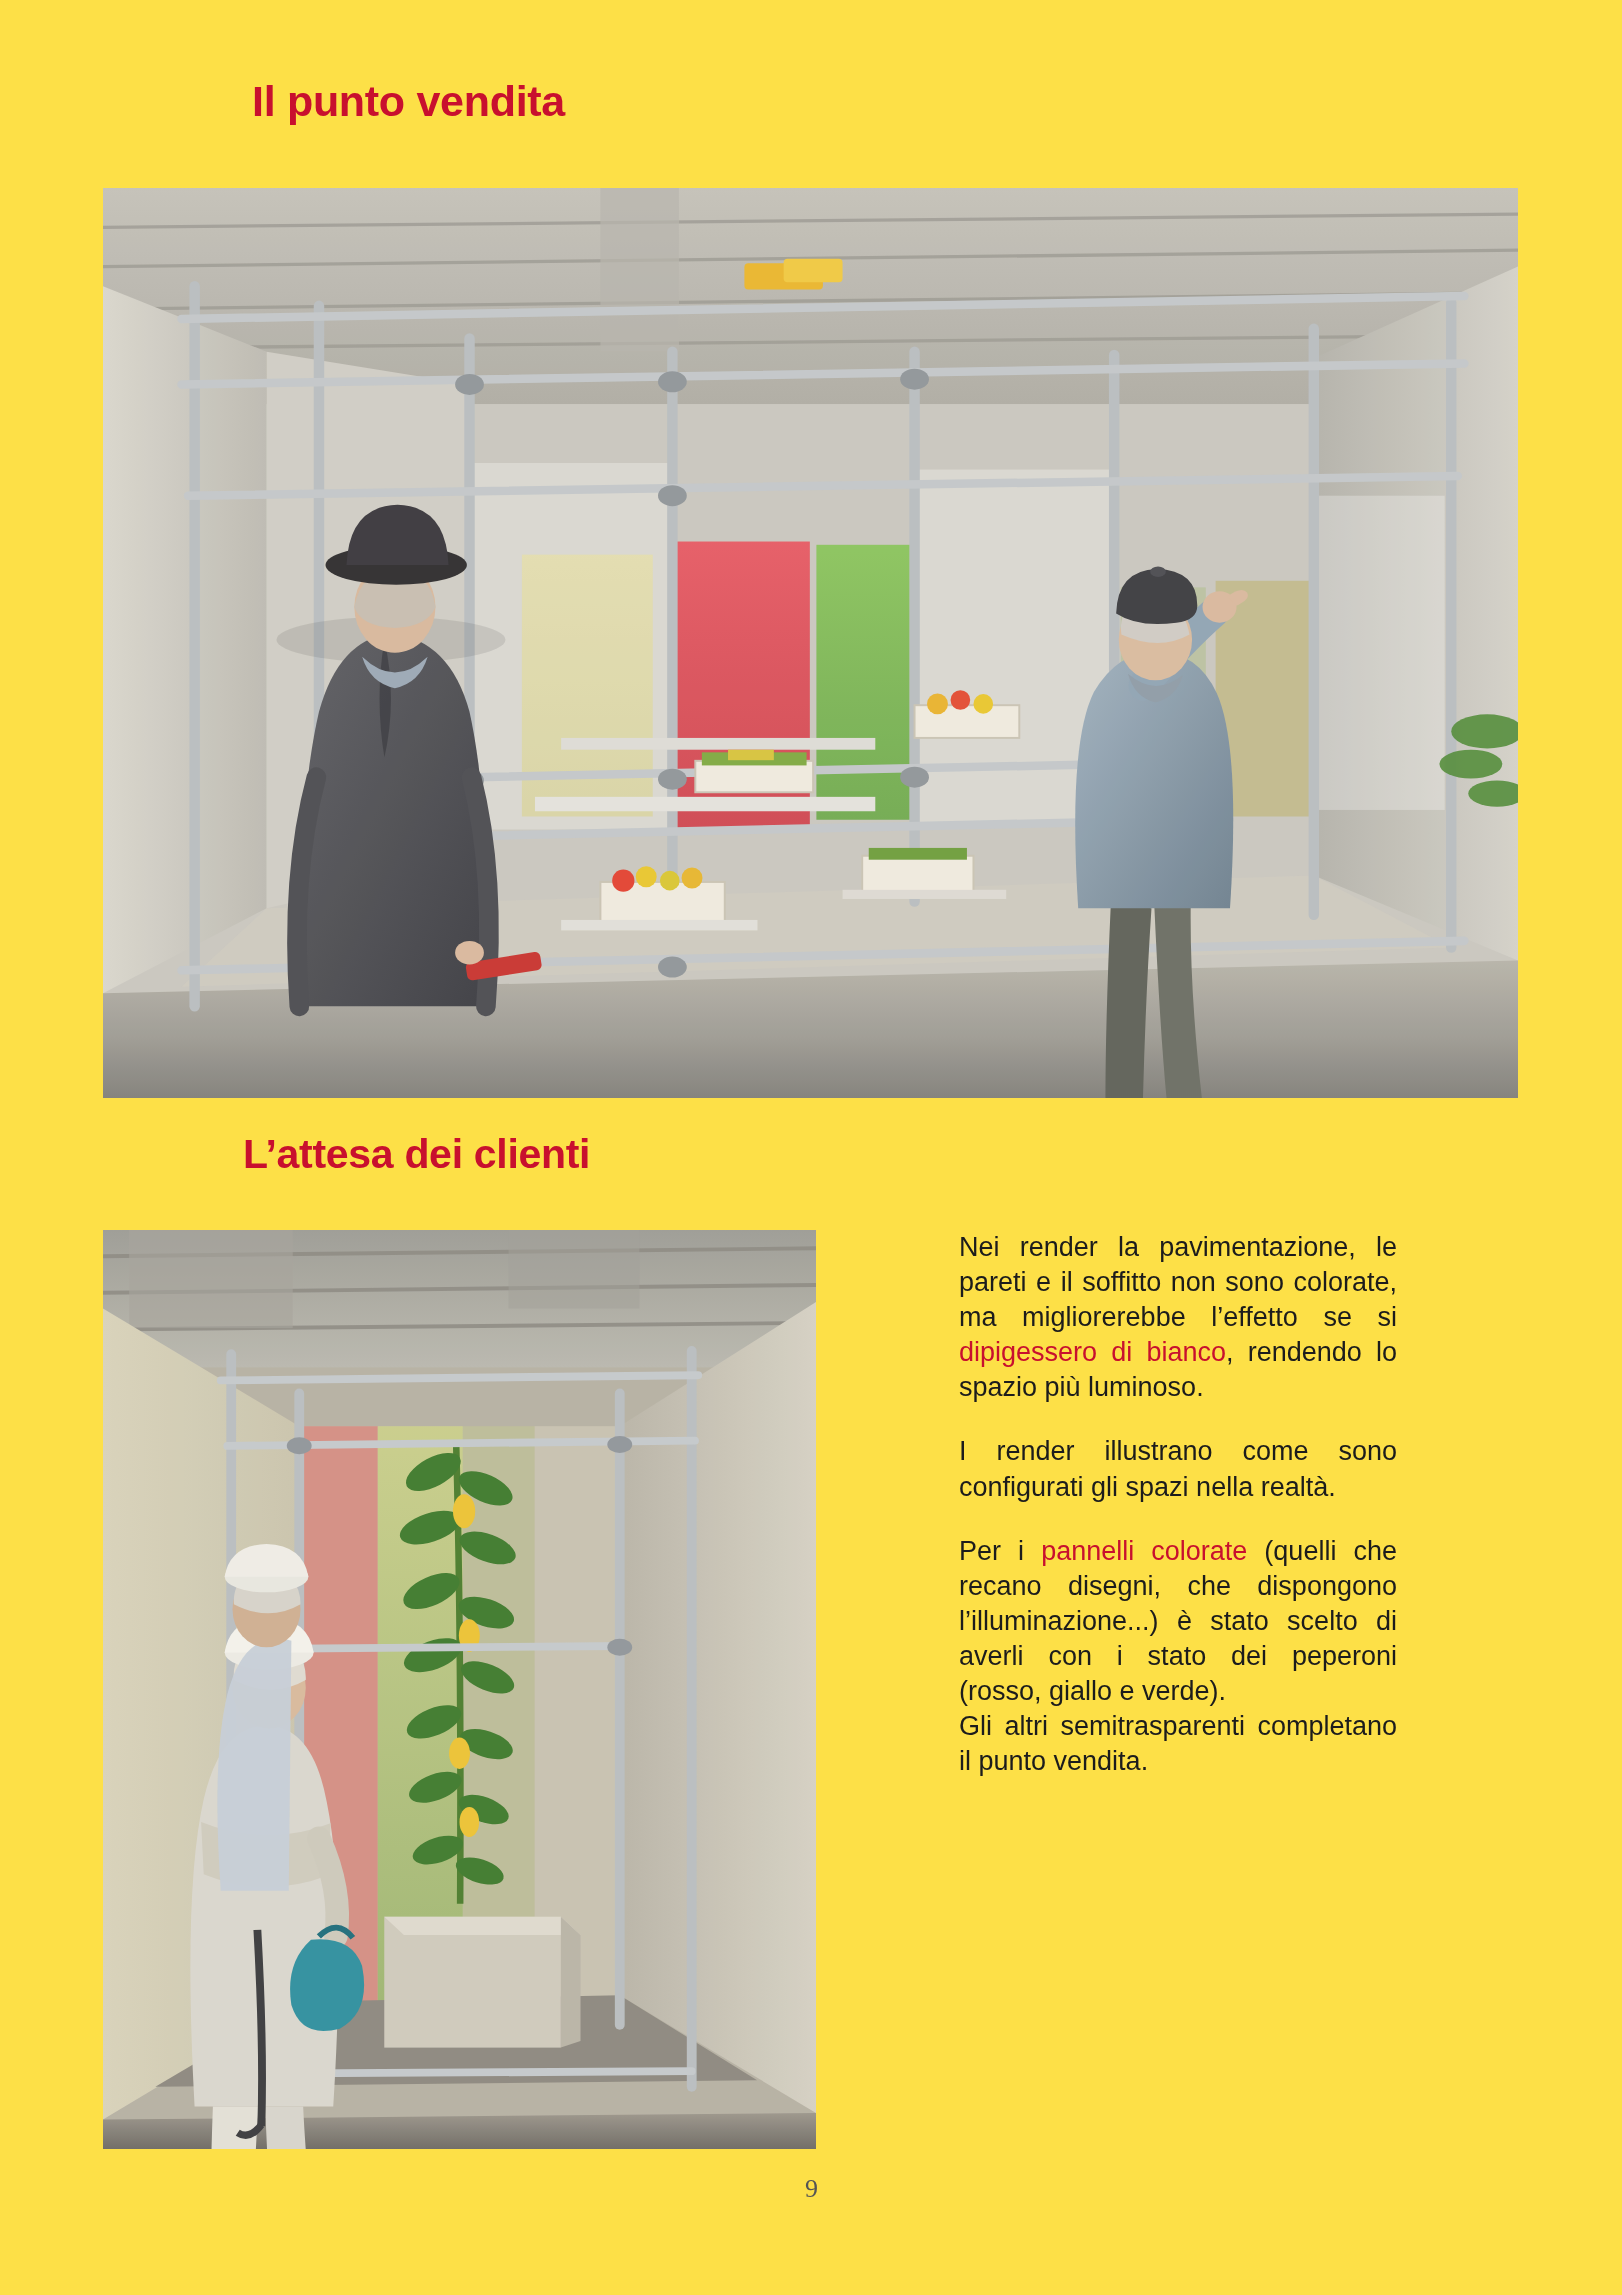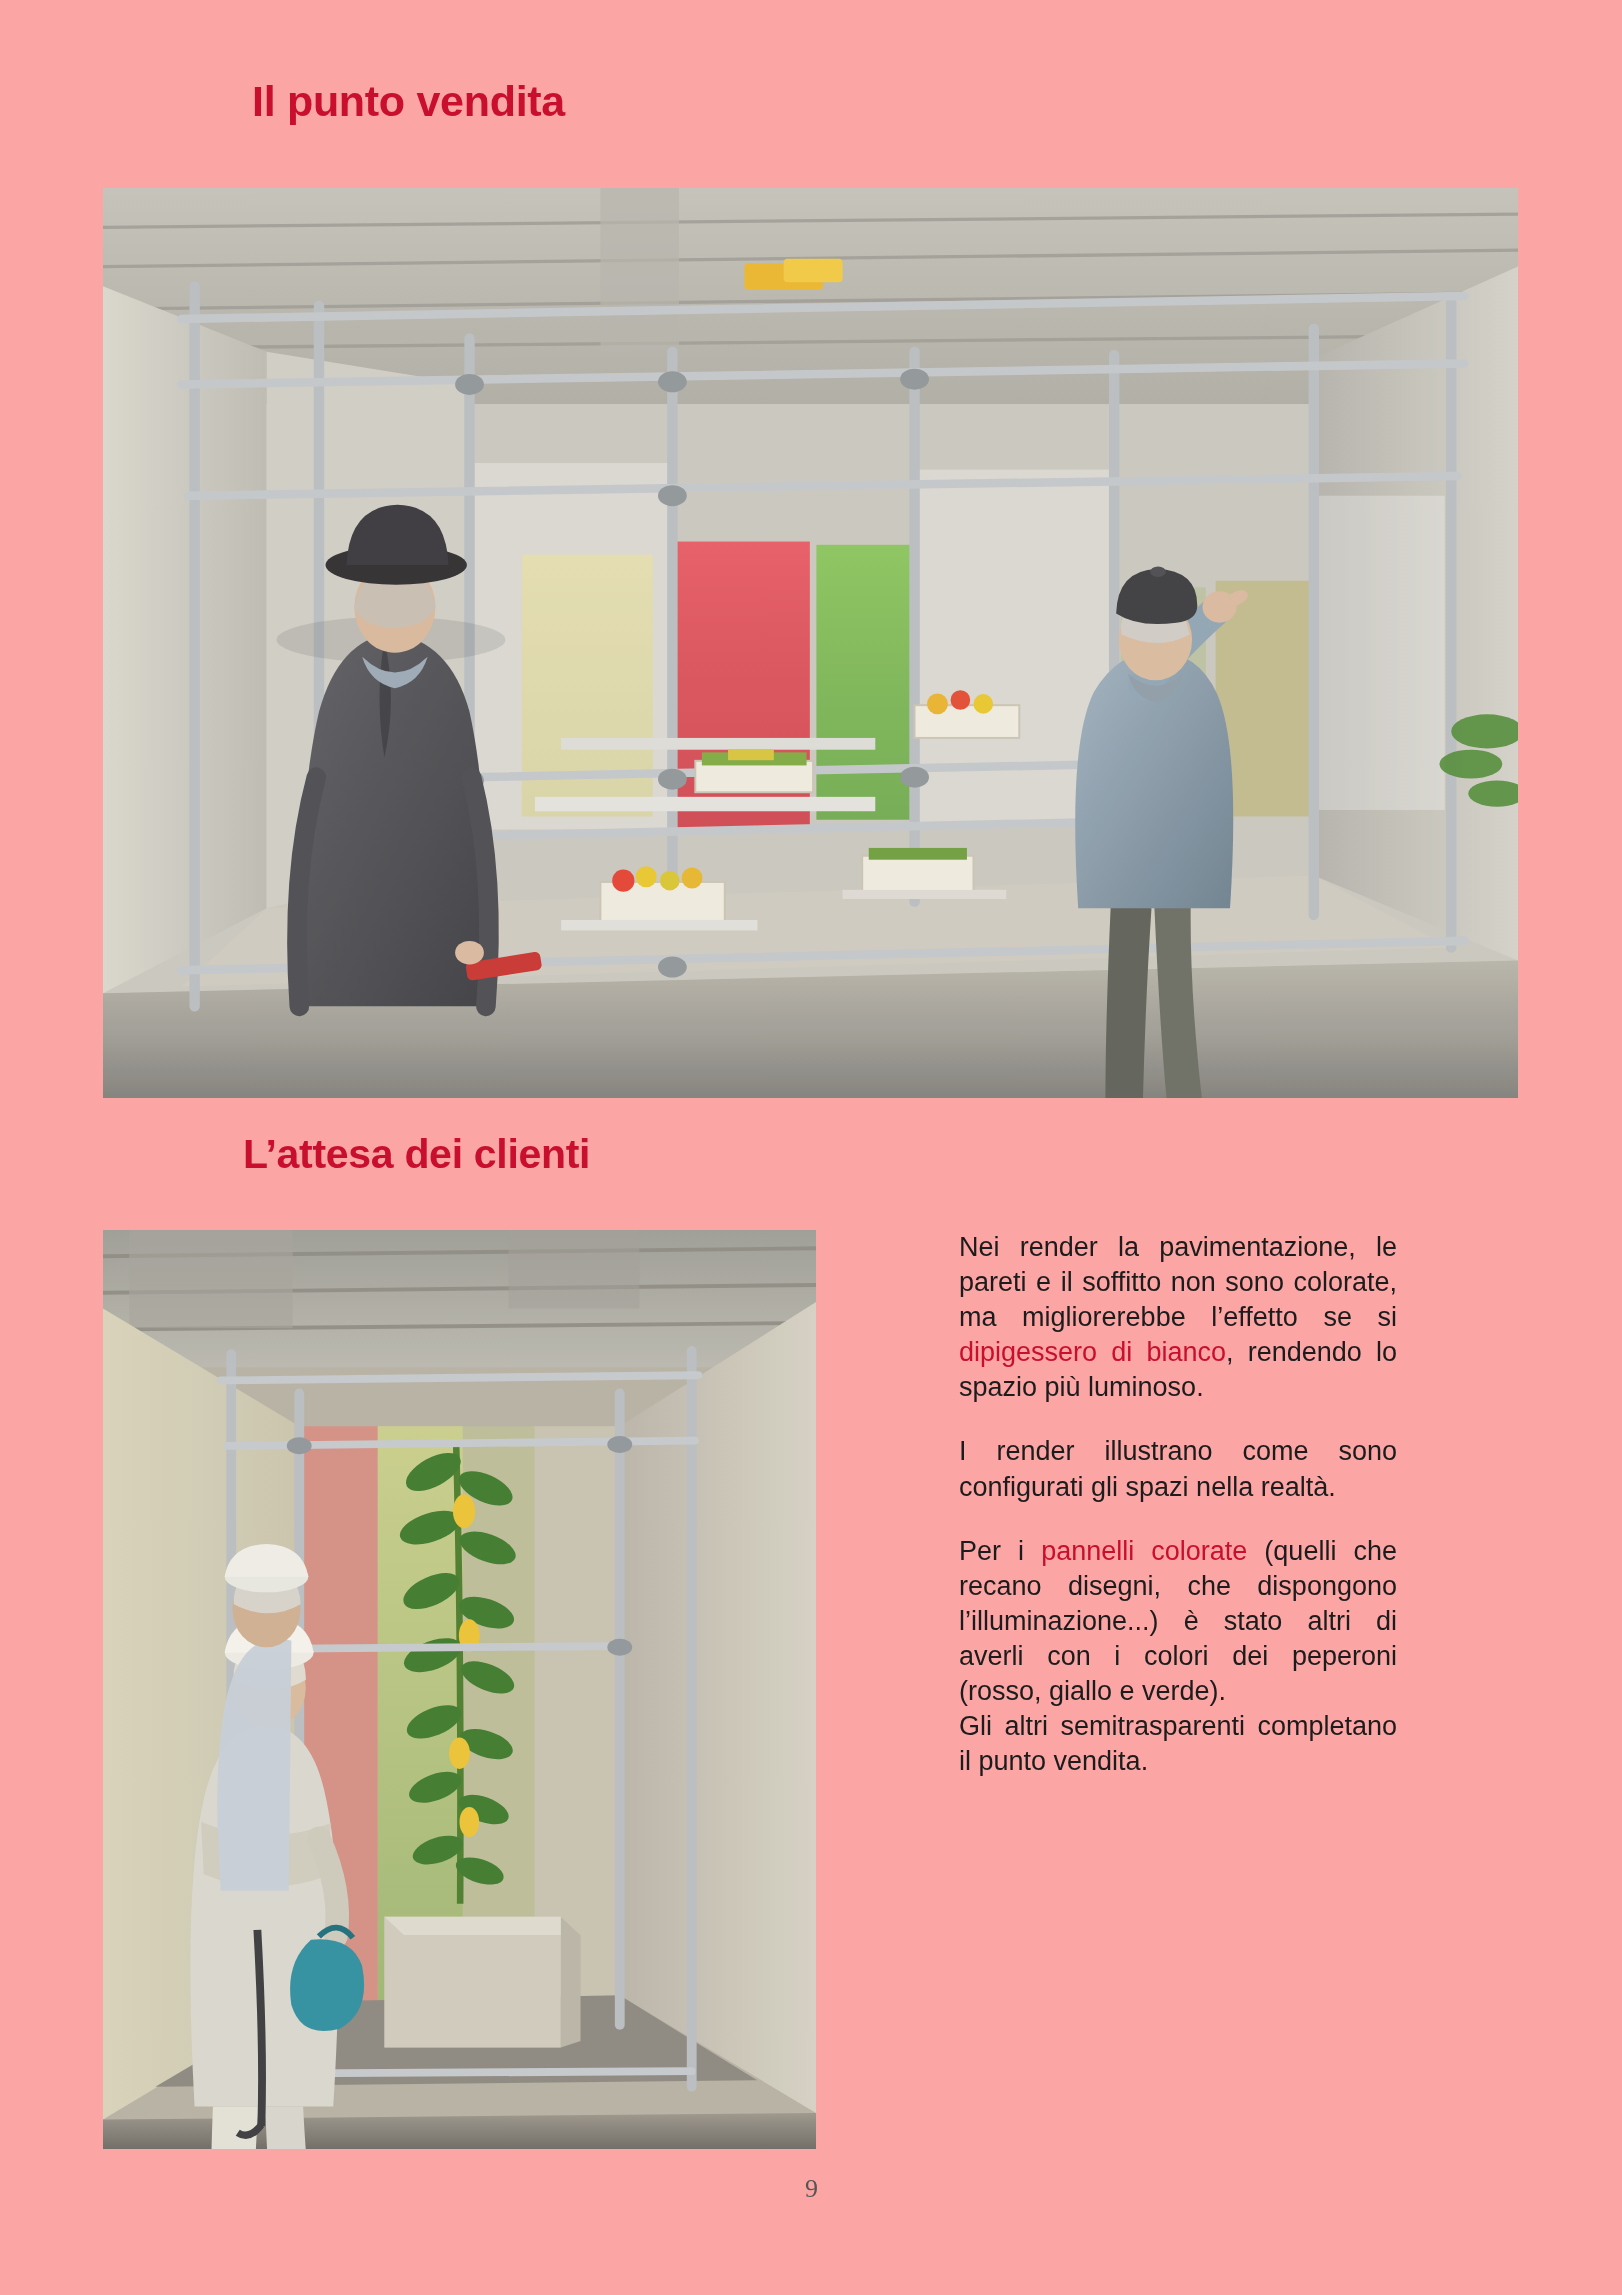--- a/index.html
+++ b/index.html
@@ -12,21 +12,21 @@
     height: 2295px;
     font-family: "Liberation Sans", sans-serif;
     color: #1a1a1a;
     position: relative;
     overflow: hidden;
   }
   .page {
     position: relative;
     width: 1623px;
     height: 2295px;
-    background: #fca5a5;
+    background: #fde047;
   }
 
   
   .heading {
     position: absolute;
     color: #c8102e;
     font-weight: bold;
     letter-spacing: -0.3px;
     font-family: "Liberation Sans", sans-serif;
   }
@@ -423,21 +423,21 @@
       <ellipse cx="250" cy="1615" rx="150" ry="22" fill="#00000022"></ellipse>
       <rect x="0" y="0" width="1090" height="1405" fill="#ffffff" opacity="0.04"></rect>
     </svg>
   </div>
 
   <div id="text-column">
     <p><span>Nei render la pavimentazione, le pareti e il soffitto non sono colorate, ma migliorerebbe l’effetto se si </span><span class="accent">dipigessero di bianco</span><span>, rendendo lo spazio più luminoso.</span></p>
 
     <p>I render illustrano come sono configurati gli spazi nella realtà.</p>
 
-    <p class="tight"><span>Per i </span><span class="accent">pannelli colorate</span><span> (quelli che recano disegni, che dispongono l’illuminazione...) è stato altri di averli con i colori dei peperoni (rosso, giallo e verde).</span></p>
+    <p class="tight"><span>Per i </span><span class="accent">pannelli colorate</span><span> (quelli che recano disegni, che dispongono l’illuminazione...) è stato scelto di averli con i stato dei peperoni (rosso, giallo e verde).</span></p>
 
     <p>Gli altri semitrasparenti completano il punto vendita.</p>
   </div>
 
   <div id="page-number">9</div>
 
 </div>
 
 
 </body></html>

